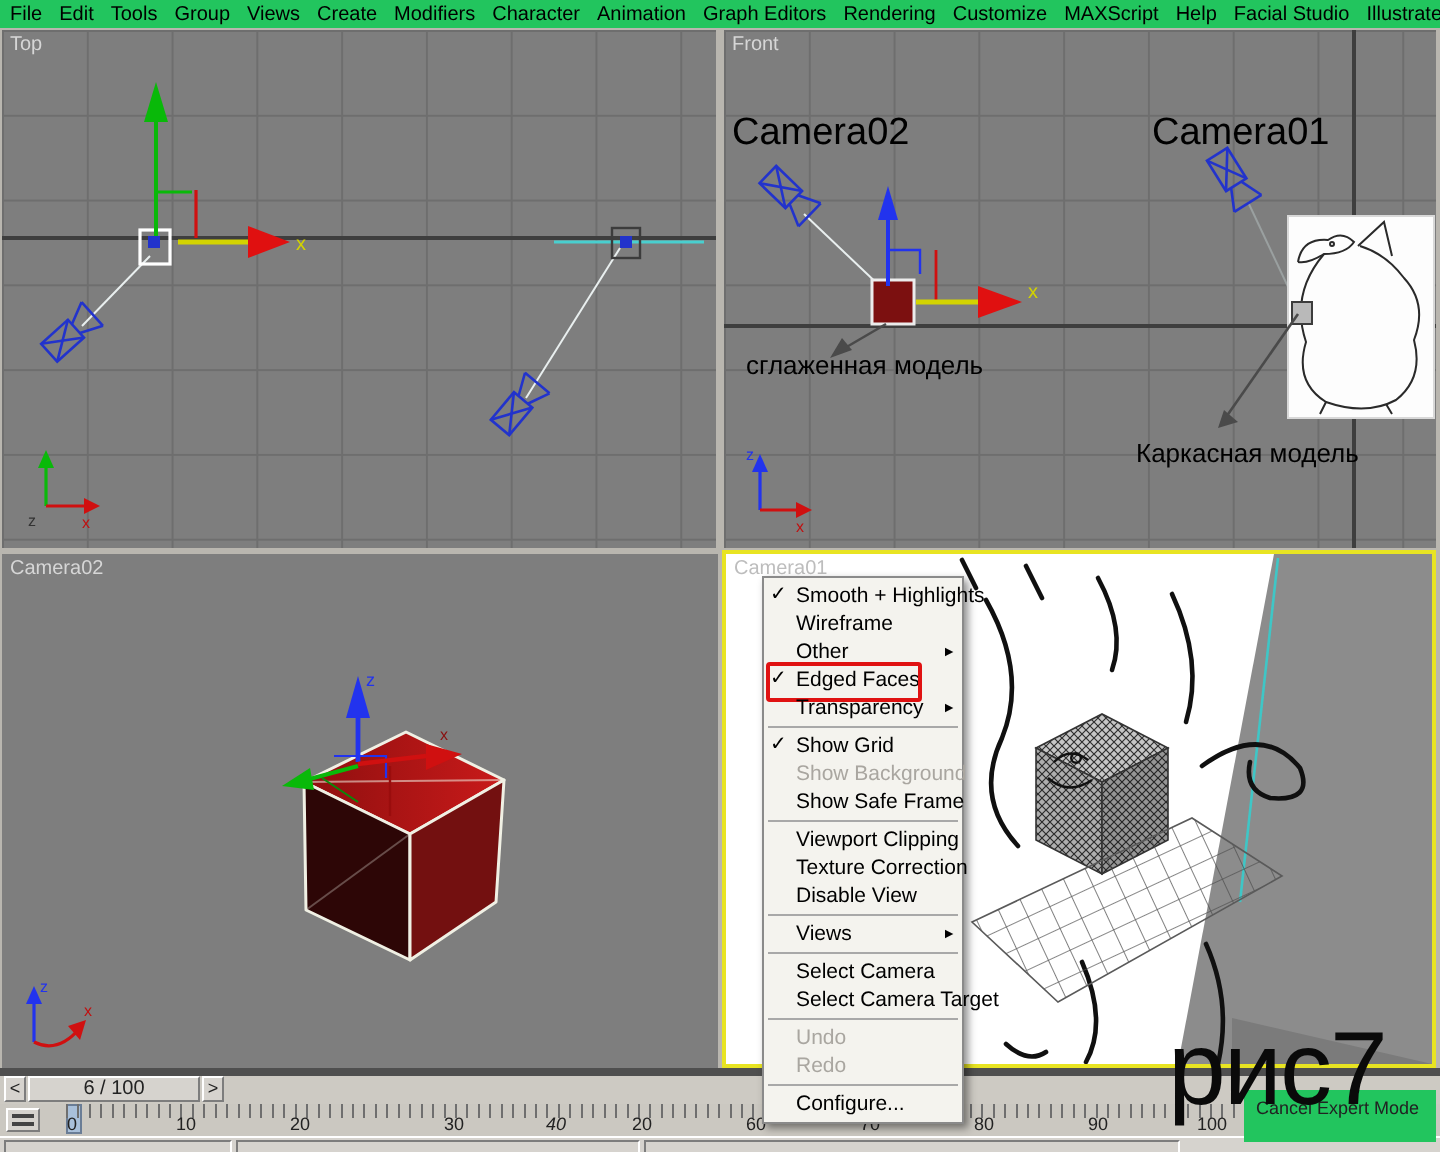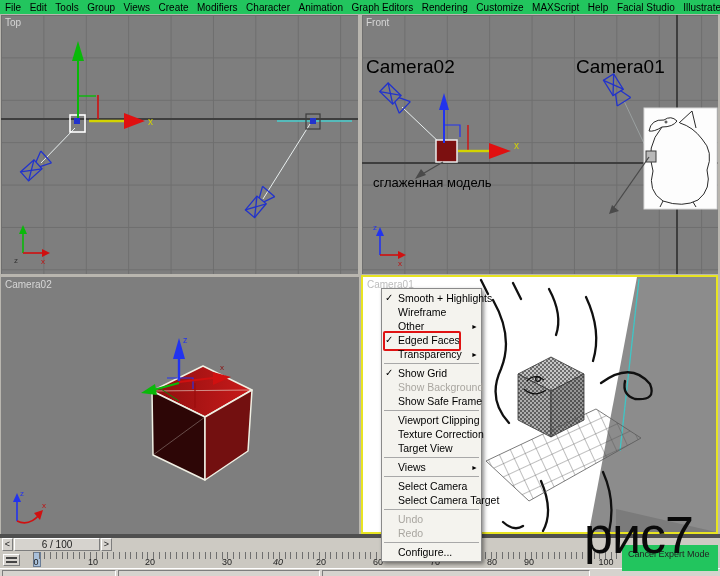--- a/index.html
+++ b/index.html
@@ -197,20 +197,21 @@
           <polygon points="18,212 14,221 22,221" fill="#2233ee"></polygon>
           <line x1="18" y1="240" x2="40" y2="240" stroke="#d01010" stroke-width="1.6"></line>
           <polygon points="44,240 36,236 36,244" fill="#d01010"></polygon>
           <text x="11" y="215" font-size="8" fill="#2233ee">z</text>
           <text x="36" y="251" font-size="8" fill="#c01010">x</text>
         </g>
       </svg>
       <span class="anno anno-big" style="left:4px;top:41px">Camera02</span>
       <span class="anno anno-big" style="left:214px;top:41px">Camera01</span>
       <span class="anno anno-small" style="left:11px;top:160px">сглаженная модель</span>
+      <span class="anno anno-small" style="left:206px;top:204px">Каркасная модель</span>
     </div>
 
     <div class="vp" id="vp-cam02">
       <span class="vp-label">Camera02</span>
       <svg class="vp-svg" width="358" height="257" viewBox="0 0 358 257">
         <defs>
           <linearGradient id="cubeTop" x1="0" y1="0" x2="1" y2="0">
             <stop offset="0" stop-color="#8e0f0f"></stop>
               <stop offset="1" stop-color="#c91a1a"></stop>
           </linearGradient>
@@ -309,21 +310,21 @@
       <div class="cm-item"><span>Other</span><span class="cm-arrow">►</span></div>
       <div class="cm-item"><span class="cm-check">✓</span><span>Edged Faces</span><span class="cm-highlight"></span></div>
       <div class="cm-item"><span>Transparency</span><span class="cm-arrow">►</span></div>
       <div class="cm-sep"></div>
       <div class="cm-item"><span class="cm-check">✓</span><span>Show Grid</span></div>
       <div class="cm-item disabled"><span>Show Background</span></div>
       <div class="cm-item"><span>Show Safe Frame</span></div>
       <div class="cm-sep"></div>
       <div class="cm-item"><span>Viewport Clipping</span></div>
       <div class="cm-item"><span>Texture Correction</span></div>
-      <div class="cm-item"><span>Target View</span></div>
+      <div class="cm-item"><span>Disable View</span></div>
       <div class="cm-sep"></div>
       <div class="cm-item"><span>Views</span><span class="cm-arrow">►</span></div>
       <div class="cm-sep"></div>
       <div class="cm-item"><span>Select Camera</span></div>
       <div class="cm-item"><span>Select Camera Target</span></div>
       <div class="cm-sep"></div>
       <div class="cm-item disabled"><span>Undo</span></div>
       <div class="cm-item disabled"><span>Redo</span></div>
       <div class="cm-sep"></div>
       <div class="cm-item"><span>Configure...</span></div>
@@ -344,21 +345,21 @@
     <div>
         <span class="ruler-num" style="left: 36px;">0</span>
         <span class="ruler-num" style="left: 93px; text-align: right;">10</span>
         <span class="ruler-num" style="left: 150px;">20</span>
         <span class="ruler-num" style="left: 207px; margin-left: 20px;">30</span>
         <span class="ruler-num" style="left: 278px; font-style: italic;">40</span>
         <span class="ruler-num" style="left: 321px;">20</span>
         <span class="ruler-num" style="left: 378px;">60</span>
         <span class="ruler-num" style="left: 435px;">70</span>
         <span class="ruler-num" style="left: 492px;">80</span>
-        <span class="ruler-num" style="left: 529px;">90</span>
+        <span class="ruler-num" style="left: 549px;">90</span>
         <span class="ruler-num" style="left: 606px;">100</span>
       </div>
   </div>
 
   <div class="status-row"></div>
   <div class="seg" style="left:2px;width:112px"></div>
   <div class="seg" style="left:118px;width:200px"></div>
   <div class="seg" style="left:322px;width:266px"></div>
 
   <div class="expert-btn">Cancel Expert Mode</div>

